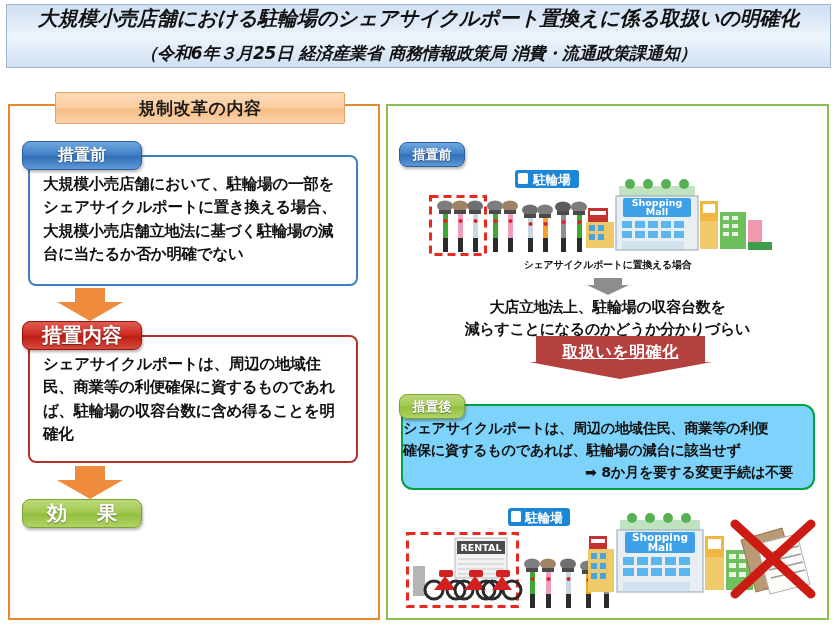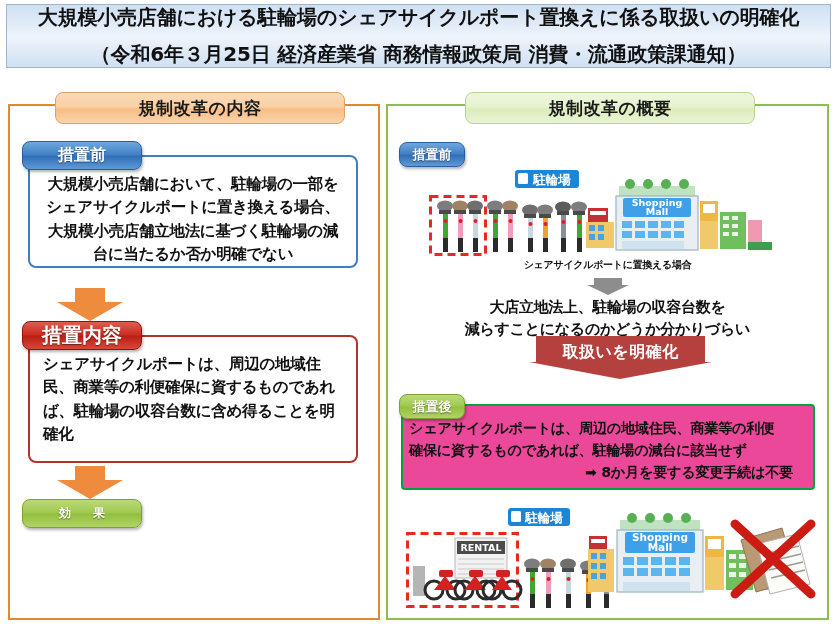--- a/index.html
+++ b/index.html
@@ -11,42 +11,42 @@
     overflow:hidden;
   }
   .page{position:relative;width:837px;height:628px;}
 
   
   .title-bar{
     position:absolute;left:6px;top:4px;width:825px;height:64px;
     box-sizing:border-box;
     border:1px solid #9fb6cd;
     background:linear-gradient(180deg,#cfe0f3 0%,#dfeaf7 28%,#eef4fb 52%,#cfe0f3 100%);
-    display:flex;flex-direction:column;align-items:center;justify-content:center;
+    display:flex;flex-direction:column;align-items:center;justify-content:center;font-style:italic;
   }
   .title-l1{
     font-size:20px;font-weight:bold;color:#111;letter-spacing:-0.2px;
     white-space:nowrap;line-height:1.15;
   }
   .title-l2{
-    font-size:20px;font-weight:bold;color:#111;letter-spacing:-0.2px;
+    font-size:17px;font-weight:bold;color:#111;letter-spacing:-0.2px;
     white-space:nowrap;line-height:1.25;margin-top:13px;
   }
 
   
   .panel{position:absolute;box-sizing:border-box;background:#fff;}
   .panel-left{left:8px;top:104px;width:372px;height:516px;border:2px solid #e3892f;}
   .panel-right{left:386px;top:104px;width:443px;height:516px;border:2px solid #8cbf4d;}
 
   
   .panel-tab{
     position:absolute;box-sizing:border-box;
     height:32px;display:flex;align-items:center;justify-content:center;
     font-size:17px;font-weight:bold;color:#1a1a1a;letter-spacing:0.5px;
-    border-radius:8px;
+    border-radius:2px;
   }
   .tab-left{
     left:55px;top:92px;width:290px;
     border:1px solid #e0a268;
     background:linear-gradient(180deg,#fbd9b6 0%,#fbd0a5 45%,#f7bd85 55%,#fbd4ac 100%);
   }
   .tab-right{
     left:465px;top:92px;width:290px;
     border:1px solid #b9d48e;
     background:linear-gradient(180deg,#edf6dc 0%,#e6f2cf 45%,#dcedbb 55%,#eaf4d6 100%);
@@ -70,33 +70,33 @@
     background:linear-gradient(180deg,#dc5d52 0%,#cc2a20 48%,#bd1d13 52%,#d4493c 100%);
     border:1px solid #9d1009;
   }
   .badge-green{
     background:linear-gradient(180deg,#bcd97a 0%,#a0c84f 48%,#92bf3d 52%,#b2d367 100%);
     border:1px solid #7ba334;
   }
 
   .badge-l1{left:22px;top:141px;width:120px;height:29px;font-size:16px;}
   .badge-l2{left:22px;top:321px;width:120px;height:29px;font-size:20px;}
-  .badge-l3{left:22px;top:499px;width:120px;height:29px;font-size:12px;letter-spacing:5px;text-indent:5px;}
+  .badge-l3{left:22px;top:499px;width:120px;height:29px;font-size:20px;letter-spacing:5px;text-indent:5px;}
 
   .badge-r1{left:399px;top:142px;width:66px;height:25px;font-size:13px;}
   .badge-r2{left:399px;top:370px;width:66px;height:25px;font-size:13px;margin-top:24px;}
 
   
   .tbox{
     position:absolute;box-sizing:border-box;background:#fff;
     border-radius:8px;padding:16px 13px 10px 13px;
     font-size:15.5px;line-height:1.5;color:#111;font-weight:bold;
     letter-spacing:-0.3px;
   }
-  .tbox-blue{left:28px;top:155px;width:330px;height:113px;border:2px solid #3f7fc1;text-align:center;}
+  .tbox-blue{left:28px;top:155px;width:330px;height:131px;border:2px solid #3f7fc1;}
   .tbox-red{left:28px;top:335px;width:330px;height:128px;border:2px solid #b5322a;}
   .tbox-green{left:28px;top:513px;width:330px;height:100px;border:2px solid #8cbf4d;}
   .tbox p{margin:0;}
 
   
   .arrow-orange{
     position:absolute;width:70px;height:34px;z-index:2;
   }
 
   
@@ -110,26 +110,27 @@
   .gray-arrow{position:absolute;left:586px;top:278px;width:44px;height:18px;}
 
   .red-banner{
     position:absolute;left:528px;top:336px;width:185px;height:44px;z-index:2;
   }
   .red-banner-text{
     position:absolute;left:528px;top:340px;width:185px;height:24px;
     display:flex;align-items:center;justify-content:center;
     color:#fff;font-size:16px;font-weight:bold;z-index:3;
     letter-spacing:0.5px;
+    text-decoration:underline;
   }
 
   .result-box{
     position:absolute;left:401px;top:404px;width:414px;height:86px;
-    box-sizing:border-box;border:2.5px solid #00a33e;border-radius:4px;
-    background:#ec4899;padding:11px 14px 0 6px;
+    box-sizing:border-box;border:2.5px solid #00a33e;border-radius:12px;
+    background:#7dd3fc;padding:11px 14px 0 0;
     font-size:14.2px;font-weight:bold;color:#111;line-height:1.55;letter-spacing:-0.3px;
   }
   .result-box p{margin:0;}
   .result-box .ind{text-align:right;padding-right:6px;}
 
   
   .illus{position:absolute;}
   .illus-top{left:430px;top:168px;width:360px;height:90px;}
   .illus-bot{left:405px;top:506px;width:415px;height:108px;}
   svg{display:block;overflow:visible;}
@@ -165,21 +166,20 @@
 
   <div class="arrow-orange" style="left:55px;top:466px;">
     <svg width="70" height="34" viewBox="0 0 70 34">
       <polygon points="20,0 50,0 50,14 68,14 35,33 2,14 20,14" fill="#ef8b3c"></polygon>
     </svg>
   </div>
 
   <div class="badge badge-green badge-l3">効　果</div>
 
   <div class="panel panel-right"></div>
-  <div class="panel-tab tab-right">規制改革の概要</div>
 
   <div class="badge badge-blue badge-r1">措置前</div>
 
   <div class="illus illus-top">
     <svg width="360" height="92" viewBox="0 0 360 92">
 
       <g>
         <rect x="85" y="2" width="64" height="18" rx="3" fill="#1b86d6"></rect>
         <rect x="88" y="5" width="10" height="11" rx="1.5" fill="#fff"></rect>
         <text x="122" y="16" font-size="12.5" font-weight="bold" fill="#fff" text-anchor="middle" font-family="'DejaVu Sans',sans-serif">駐輪場</text>

